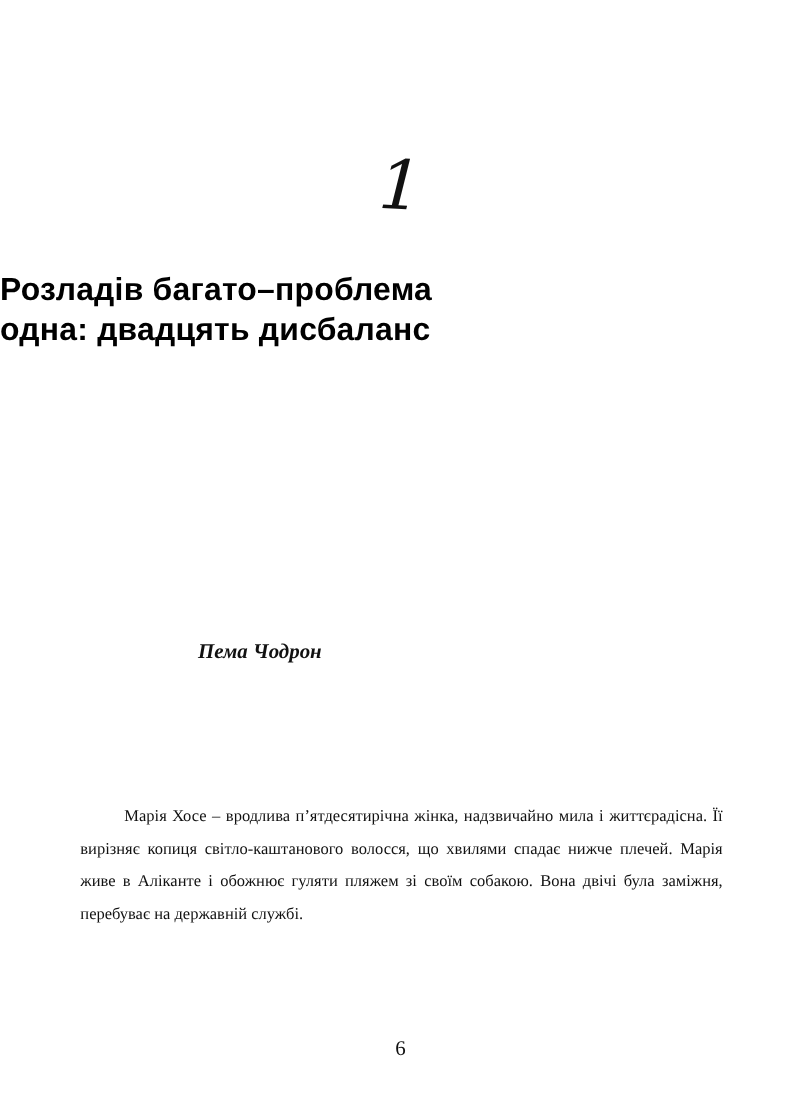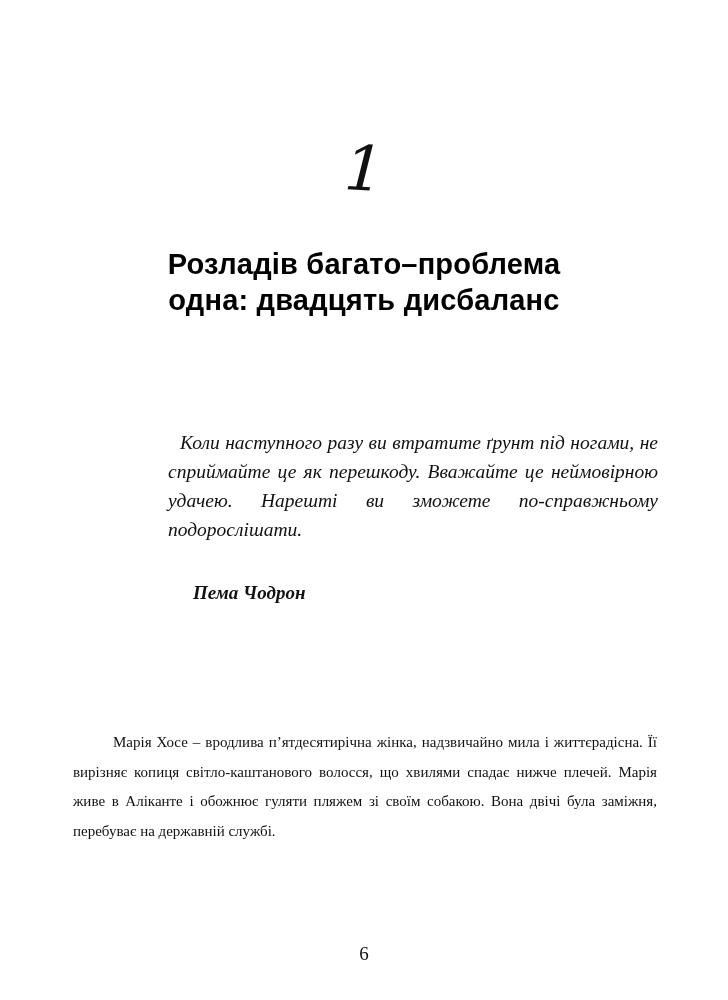--- a/index.html
+++ b/index.html
@@ -26,21 +26,20 @@
     font-style: italic;
     font-size: 62px;
     line-height: 1;
     transform: rotate(3deg);
   }
   .chapter-title {
     position: absolute;
     top: 246px;
     left: 0;
     width: 100%;
-    text-align: center;
     font-family: "Liberation Sans", sans-serif;
     font-weight: 700;
     font-size: 29px;
     line-height: 36px;
     letter-spacing: 0.2px;
     color: #000000;
   }
   .epigraph {
     position: absolute;
     top: 428px;
@@ -48,21 +47,21 @@
     width: 490px;
     font-style: italic;
     font-size: 19.5px;
     line-height: 29px;
     text-align: justify;
     text-indent: 12px;
   }
   .epigraph-author {
     position: absolute;
     top: 582px;
-    left: 193px;
+    left: 180px;
     font-style: italic;
     font-weight: 700;
     font-size: 19px;
   }
   .body-text {
     position: absolute;
     top: 728px;
     left: 73px;
     width: 584px;
     font-size: 15px;
@@ -87,21 +86,20 @@
 
 <div class="page">
 
   <div class="chapter-number">1</div>
 
   <div class="chapter-title">
     <span>Розладів багато–проблема</span><br>
     <span>одна: двадцять дисбаланс</span>
   </div>
 
-  <div class="epigraph">Коли наступного разу ви втратите ґрунт під ногами, не сприймайте це як перешкоду. Вважайте це неймовірною удачею. Нарешті ви зможете по-справжньому подорослішати.</div>
 
   <div class="epigraph-author">Пема Чодрон</div>
 
   <div class="body-text">
     <p>Марія Хосе – вродлива п’ятдесятирічна жінка, надзвичайно мила і життєрадісна. Її вирізняє копиця світло-каштанового волосся, що хвилями спадає нижче плечей. Марія живе в Аліканте і обожнює гуляти пляжем зі своїм собакою. Вона двічі була заміжня, перебуває на державній службі.</p>
   </div>
 
   <div class="page-number">6</div>
 
 </div>

